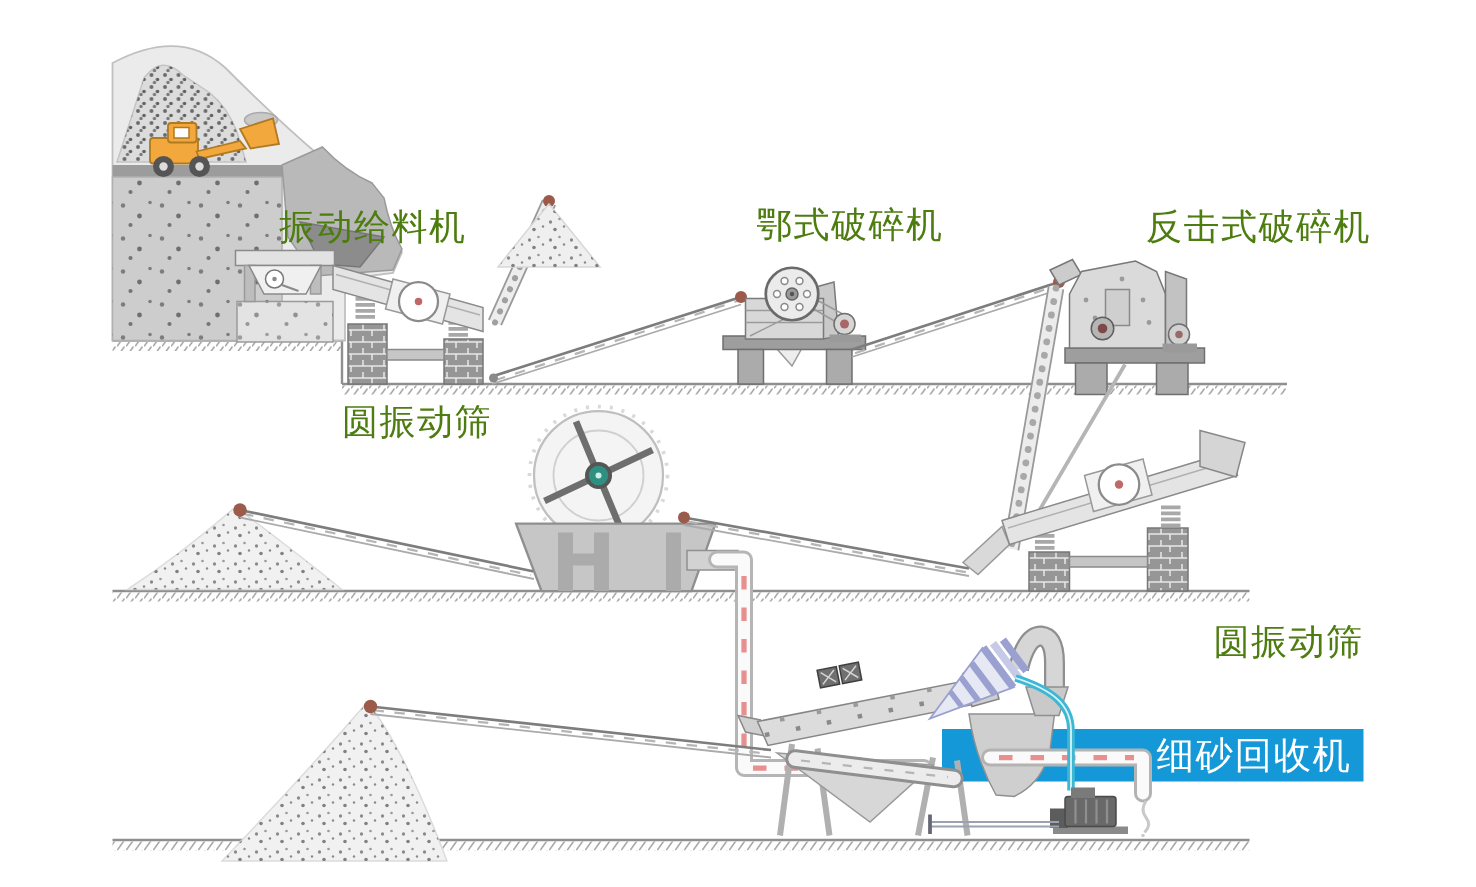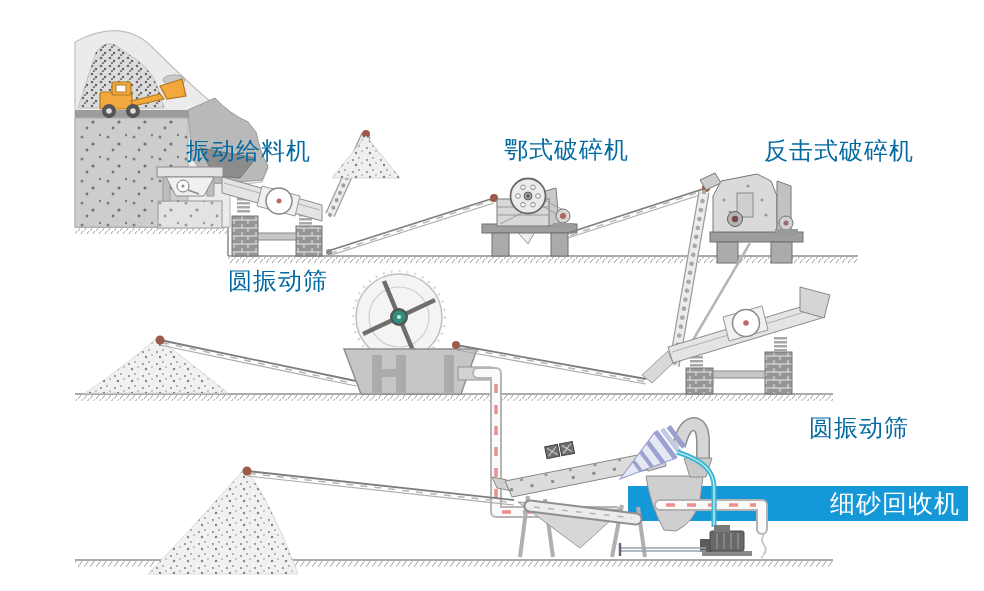--- a/index.html
+++ b/index.html
@@ -1,20 +1,20 @@
 <!DOCTYPE html>
 <html><head>
 <meta charset="utf-8">
 <style>
   html,body{margin:0;padding:0;background:#fff;}
   #stage{position:relative;width:984px;height:591px;background:#fff;overflow:hidden;
          font-family:"Liberation Sans","DejaVu Sans",sans-serif;}
   #art{position:absolute;left:0;top:0;z-index:2;}
-  .label{position:absolute;z-index:3;color:#0369a1;font-size:24px;letter-spacing:1px;white-space:nowrap;}
-  .banner{position:absolute;z-index:1;left:628px;top:486px;width:340px;height:35px;
+  .label{position:absolute;z-index:3;color:#4d7c0f;font-size:24px;letter-spacing:1px;white-space:nowrap;}
+  .banner{position:absolute;z-index:1;left:628px;top:486px;width:281px;height:35px;
           display:flex;align-items:center;justify-content:flex-end;padding-right:8px;
           box-sizing:border-box;color:#fff;font-size:25px;letter-spacing:1px;white-space:nowrap;}
 </style>
 </head>
 <body>
 
 <div id="stage">
 
   <div class="banner" style="background-color: rgb(20, 152, 216);">
     <span>细砂回收机</span>

